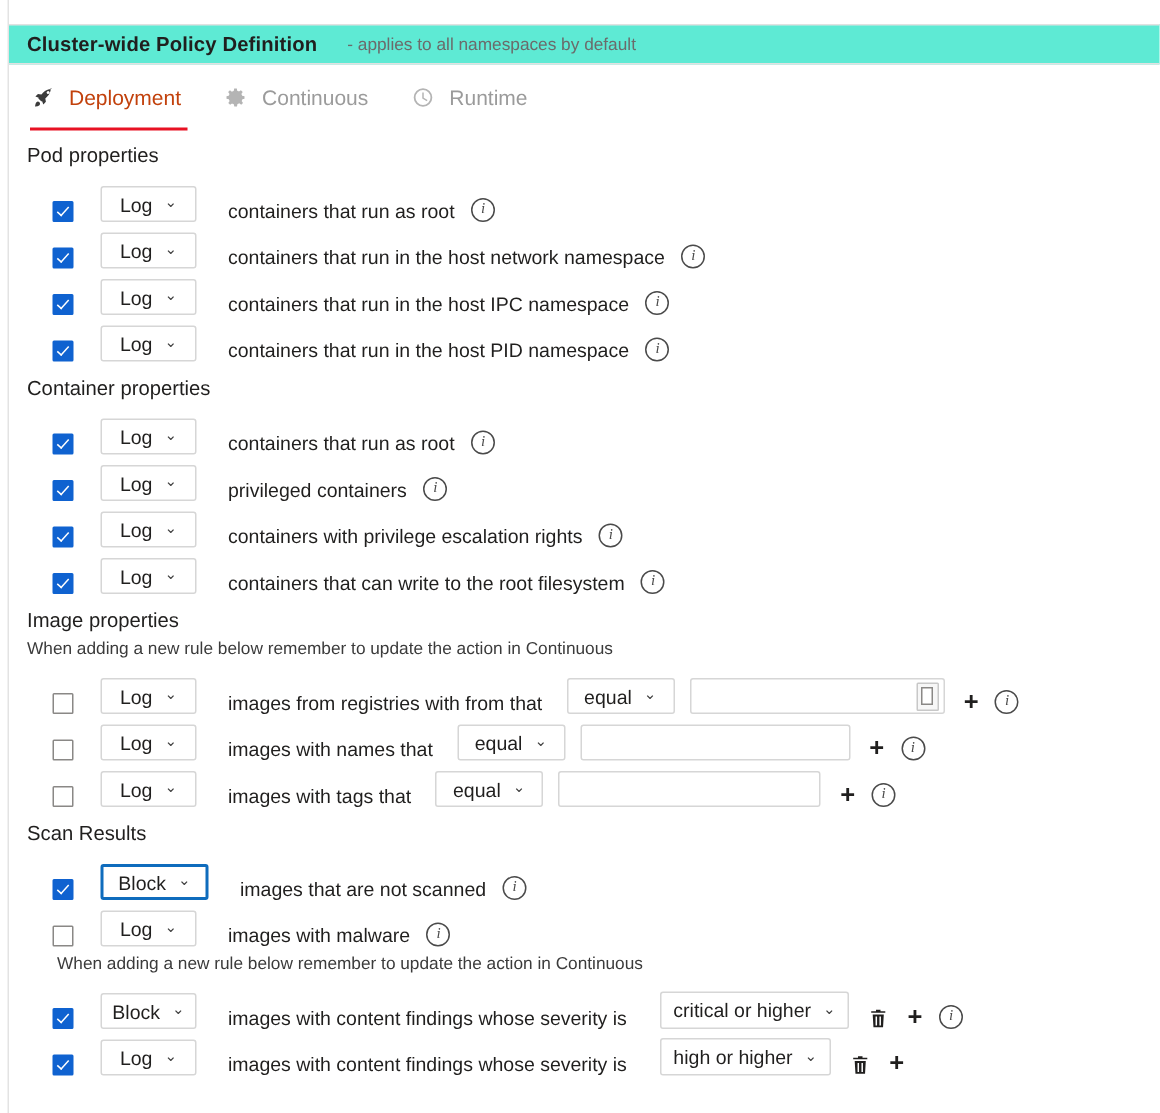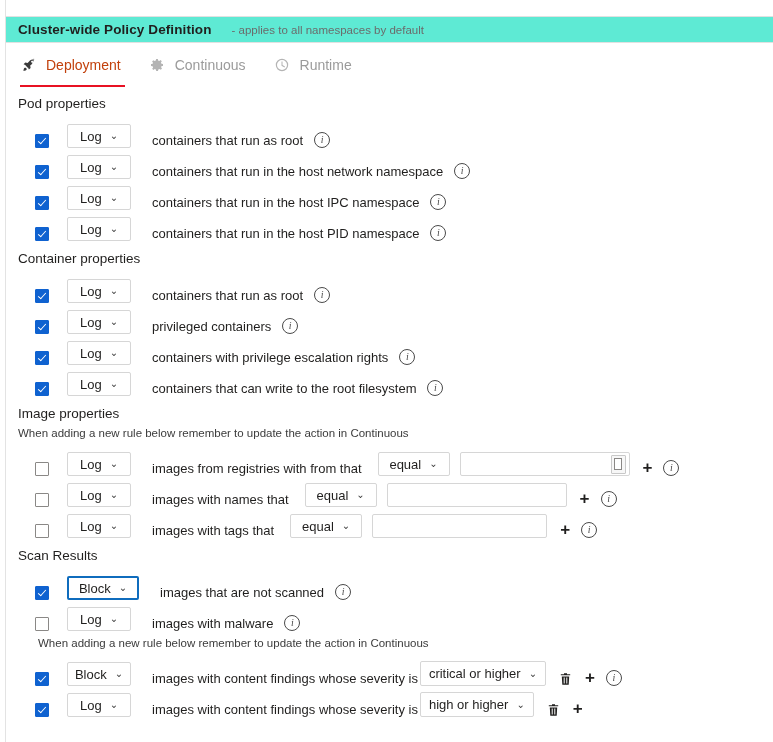--- a/index.html
+++ b/index.html
@@ -178,21 +178,21 @@
   }
   .sel.action.focused {
     border: 2px solid #0f6cbd;
     width: 72px;
   }
   .sel.op {
     margin-left: 16px;
     min-width: 72px;
   }
   .sel.sev {
-    margin-left: 2px;
+    margin-left: 22px;
     height: 25px;
   }
   .chev {
     font-size: 10px;
     color: #3b3b3b;
     line-height: 1;
   }
   
   .txt {
     height: 24px;

